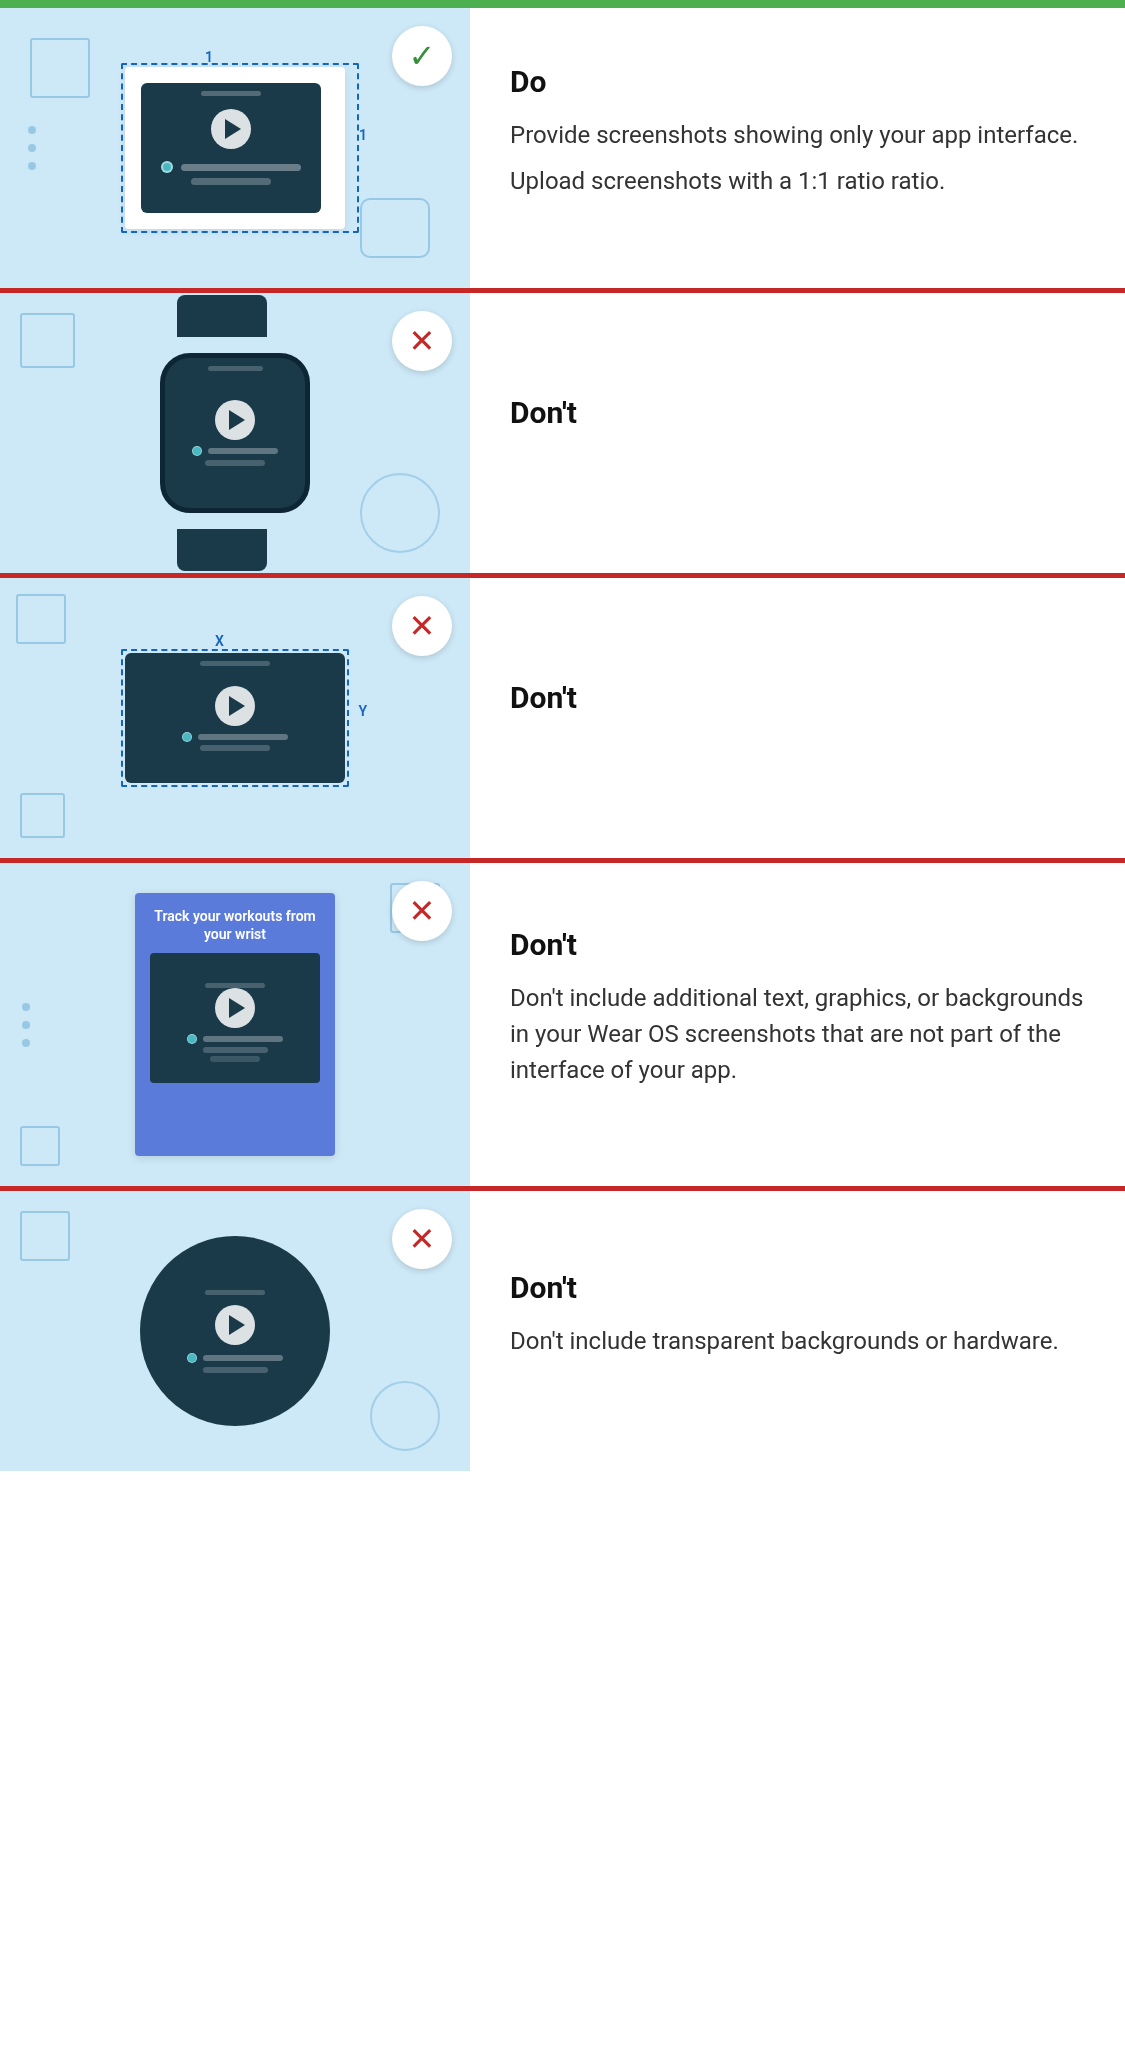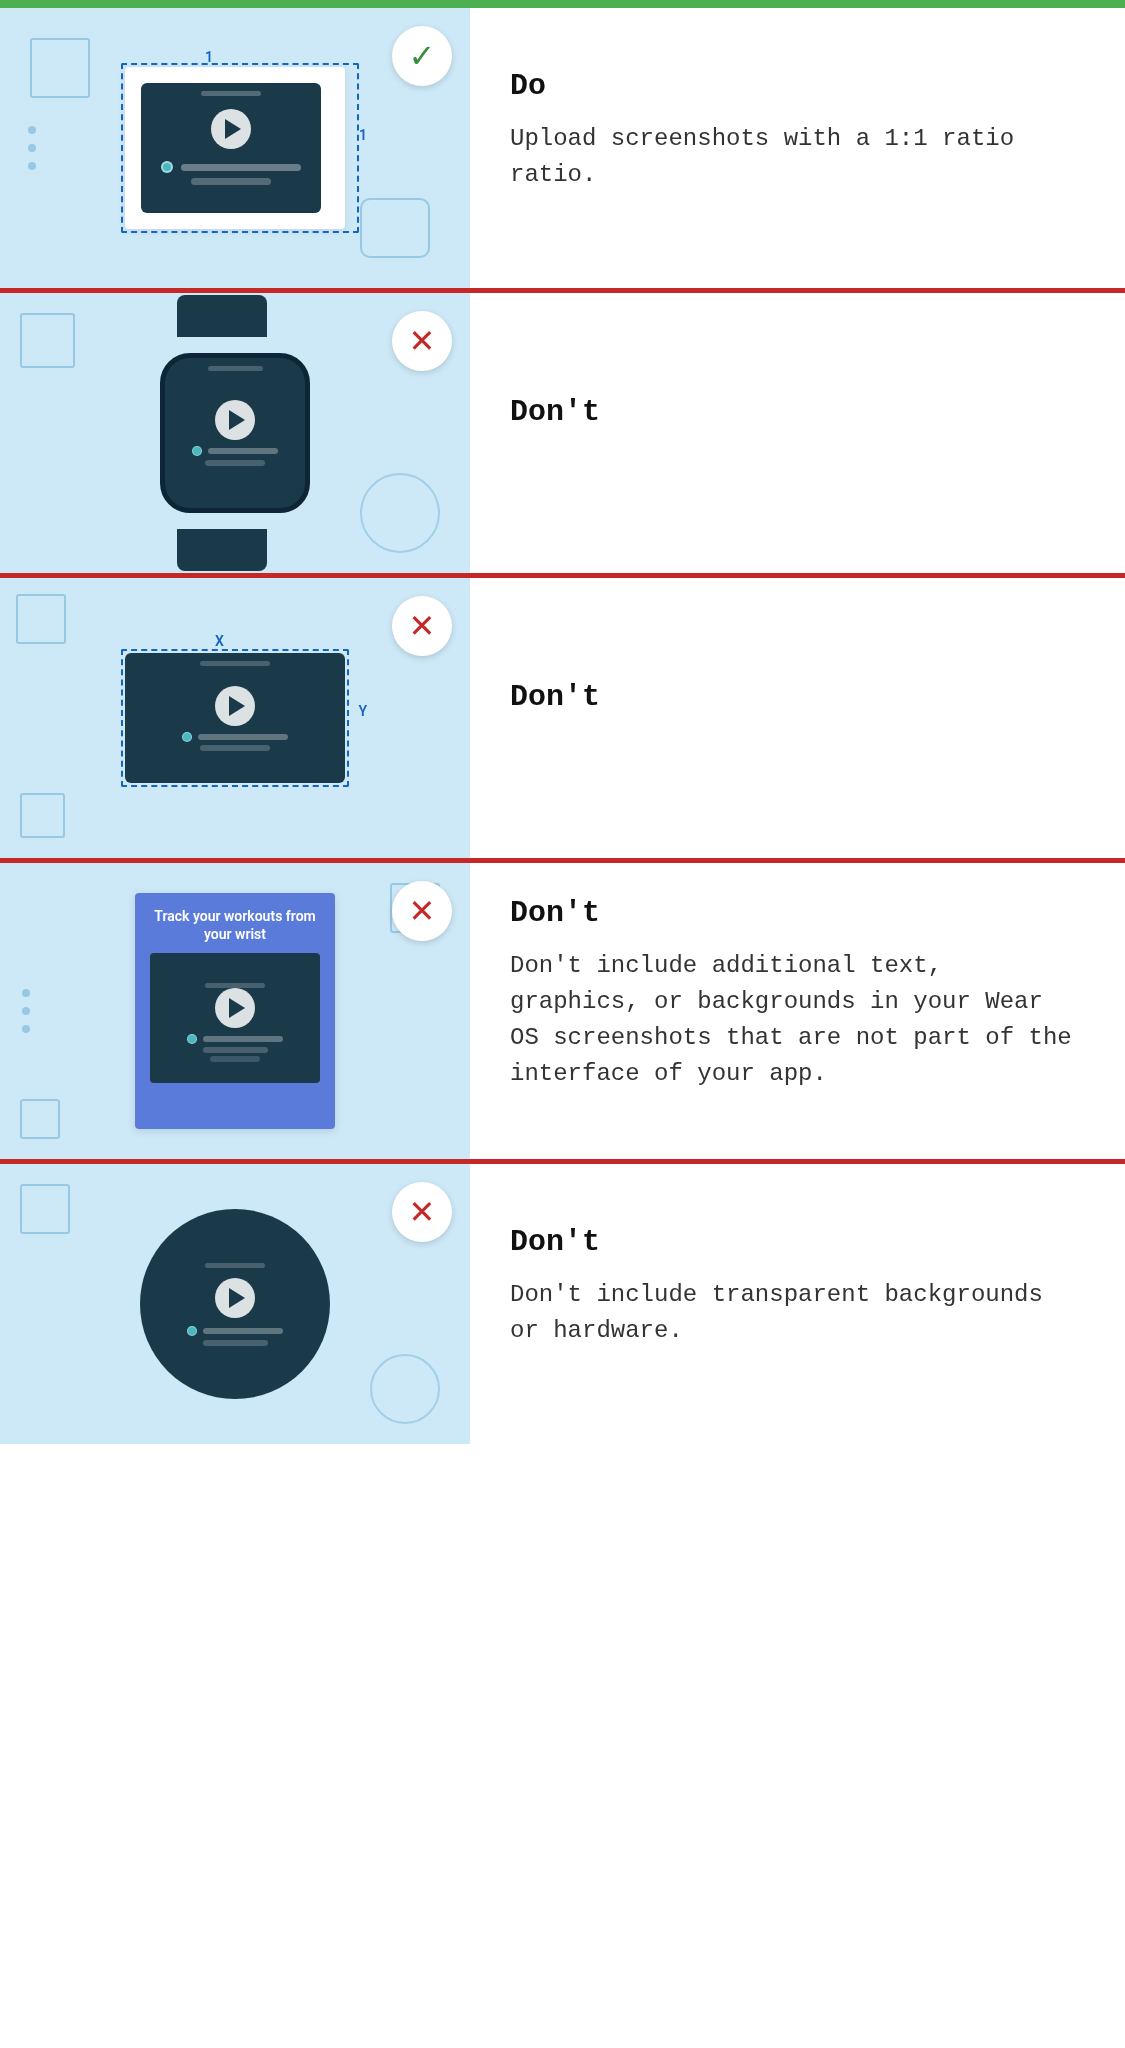--- a/index.html
+++ b/index.html
@@ -35,21 +35,20 @@
       padding: 30px;
       flex-shrink: 0;
     }
 
     .section-right {
       flex: 1;
       padding: 16px 40px 40px 40px;
       display: flex;
       flex-direction: column;
       justify-content: center;
-      font-family: Liberation Mono, monospace;
     }
 
     .section-right h2 {
       font-size: 30px;
       font-weight: 700;
       margin-bottom: 18px;
       color: #111;
     }
 
     .section-right p {
@@ -217,21 +216,21 @@
     .s3-screen {
       width: 220px;
       height: 130px;
     }
 
     
     .s4-card {
       background: #5b7bdb;
       border-radius: 4px;
       width: 200px;
-      height: 236px;
+      height: 263px;
       display: flex;
       flex-direction: column;
       align-items: center;
       justify-content: flex-start;
       overflow: hidden;
       box-shadow: 0 2px 8px rgba(0,0,0,0.12);
       padding-top: 14px;
     }
 
     .s4-text {
@@ -330,20 +329,21 @@
         <div class="screen-bottom-row">
           <div class="screen-dot"></div>
           <div class="screen-bar"></div>
         </div>
         <div class="screen-bar-small" style="margin-top:4px;"></div>
       </div>
     </div>
   </div>
   <div class="section-right">
     <h2>Do</h2>
+    <p>Provide screenshots showing only your app interface.</p>
     <p>Upload screenshots with a 1:1 ratio ratio.</p>
   </div>
 </div>
 
 <div class="section">
   <div class="section-left">
 
     <div class="deco-rect" style="top:20px;left:20px;width:55px;height:55px;"></div>
     <div class="deco-circle" style="bottom:20px;right:30px;width:80px;height:80px;"></div>
 

